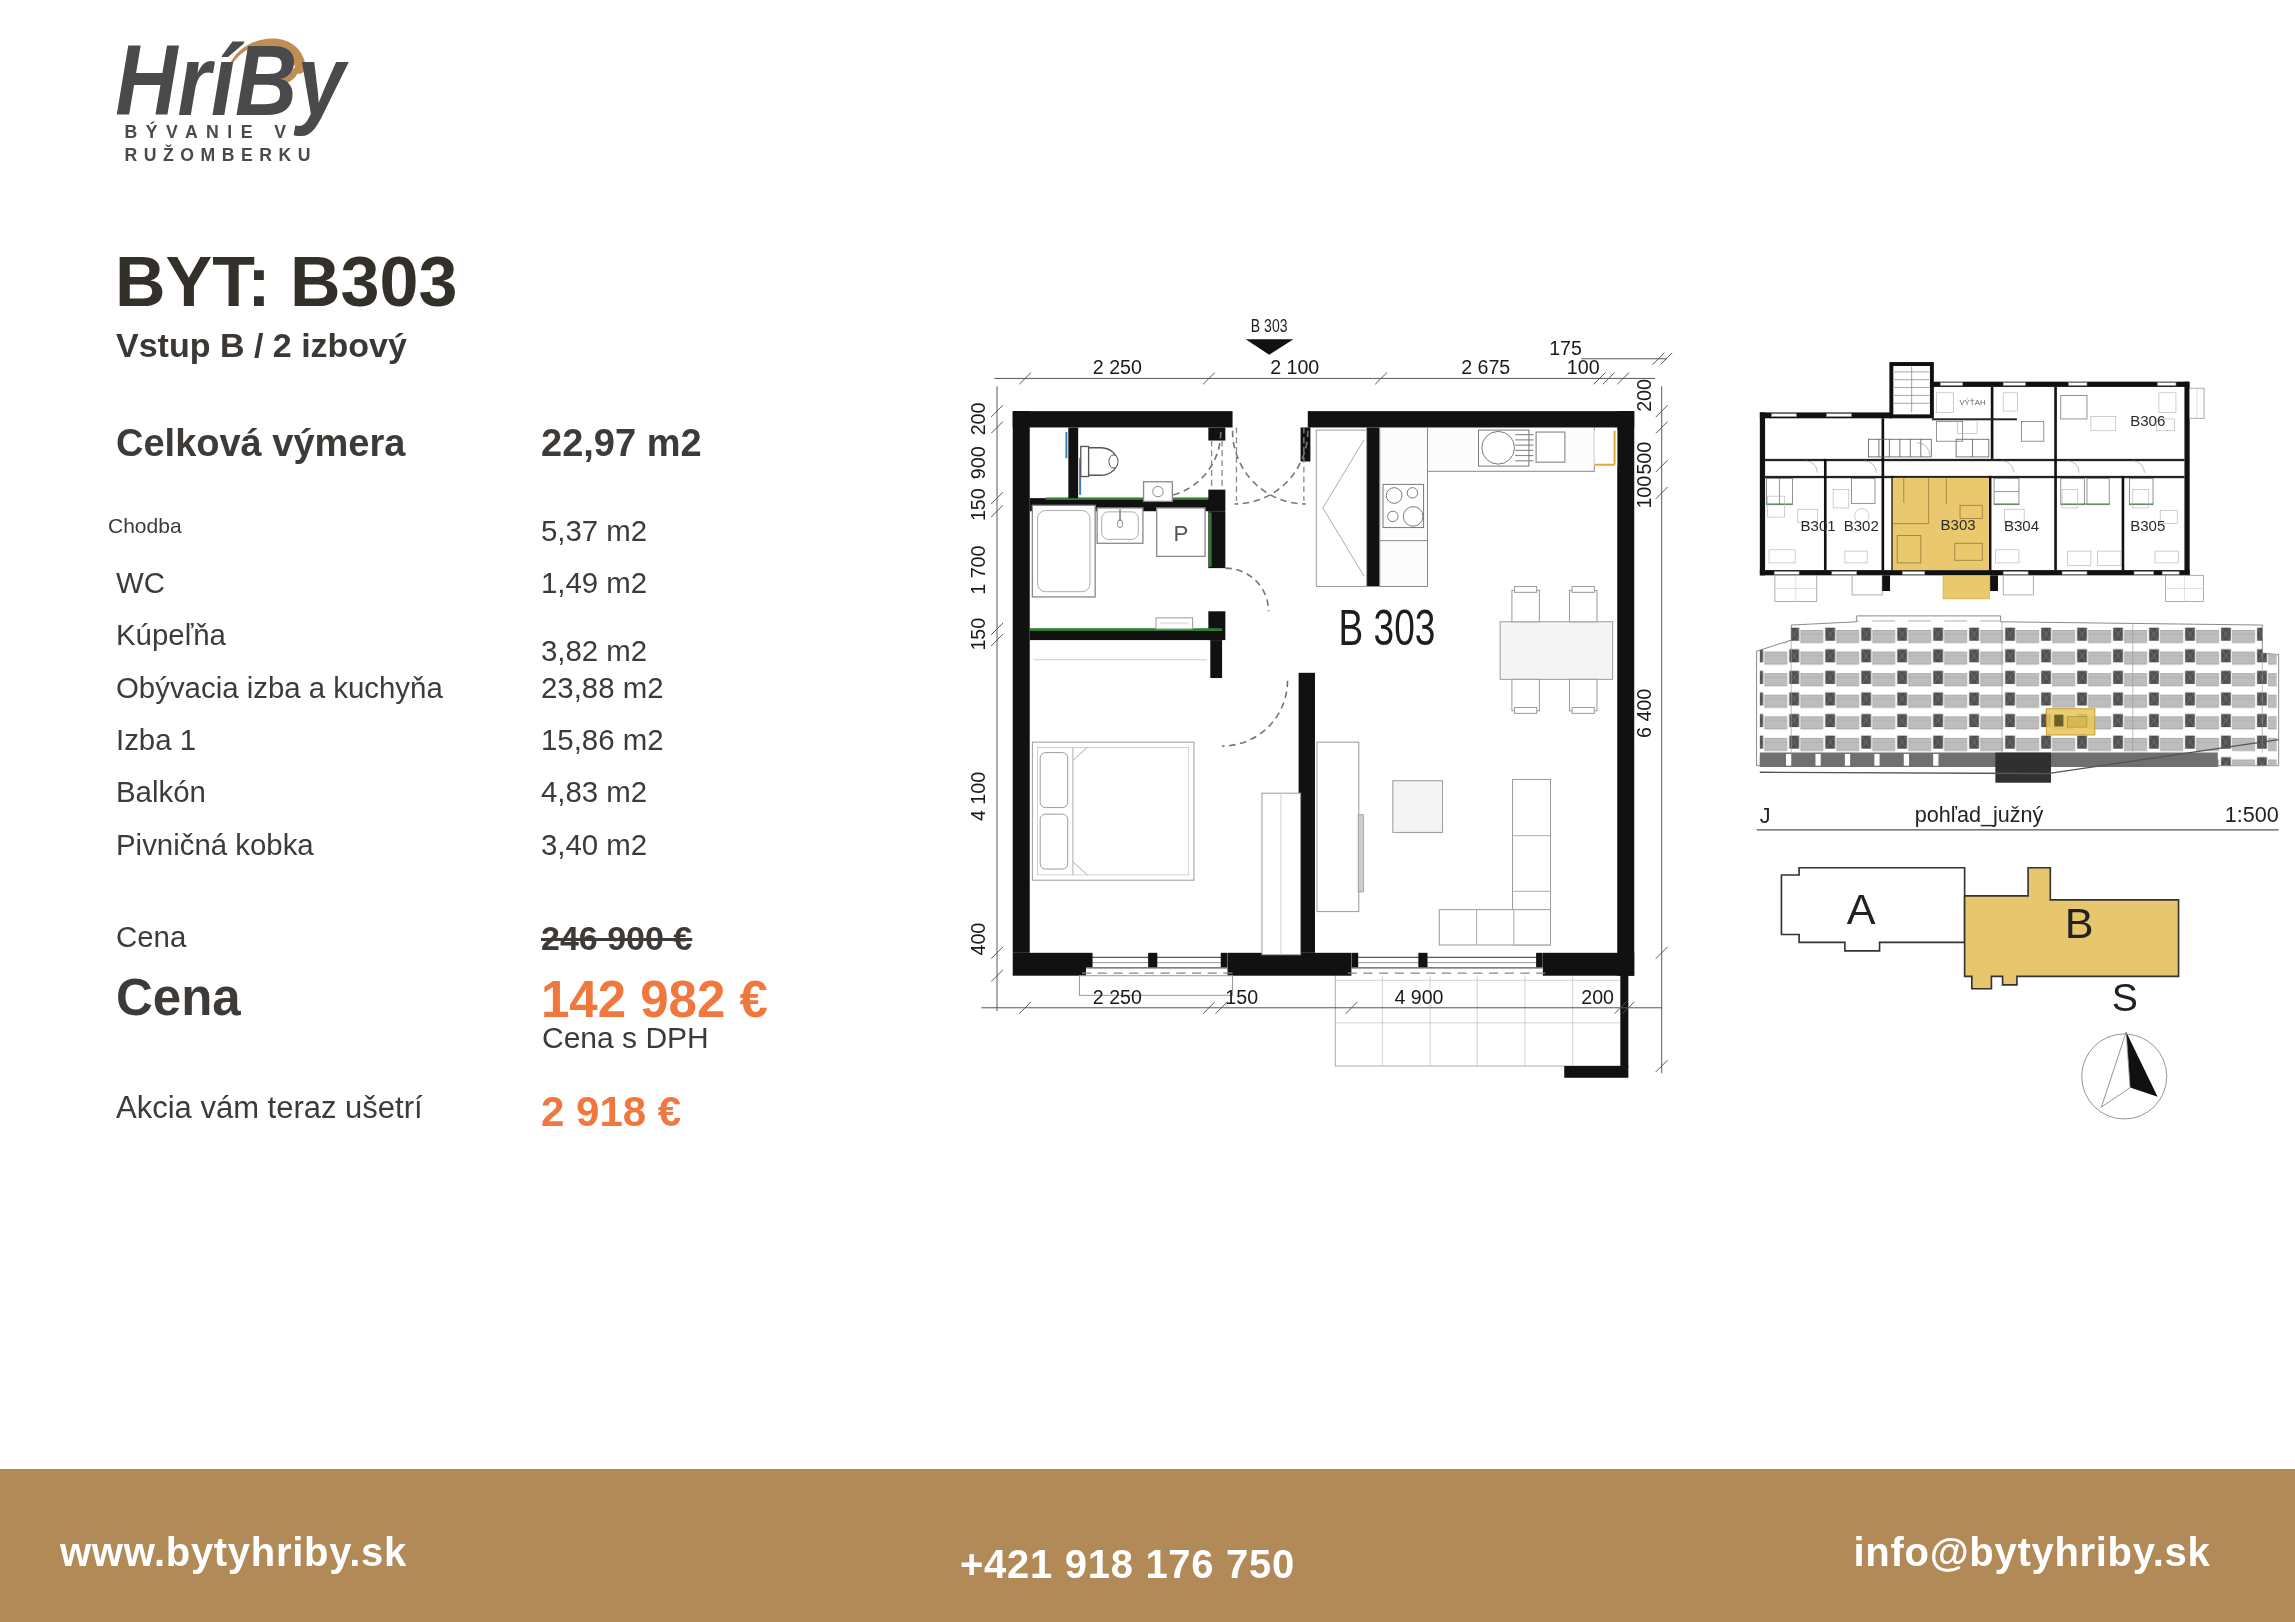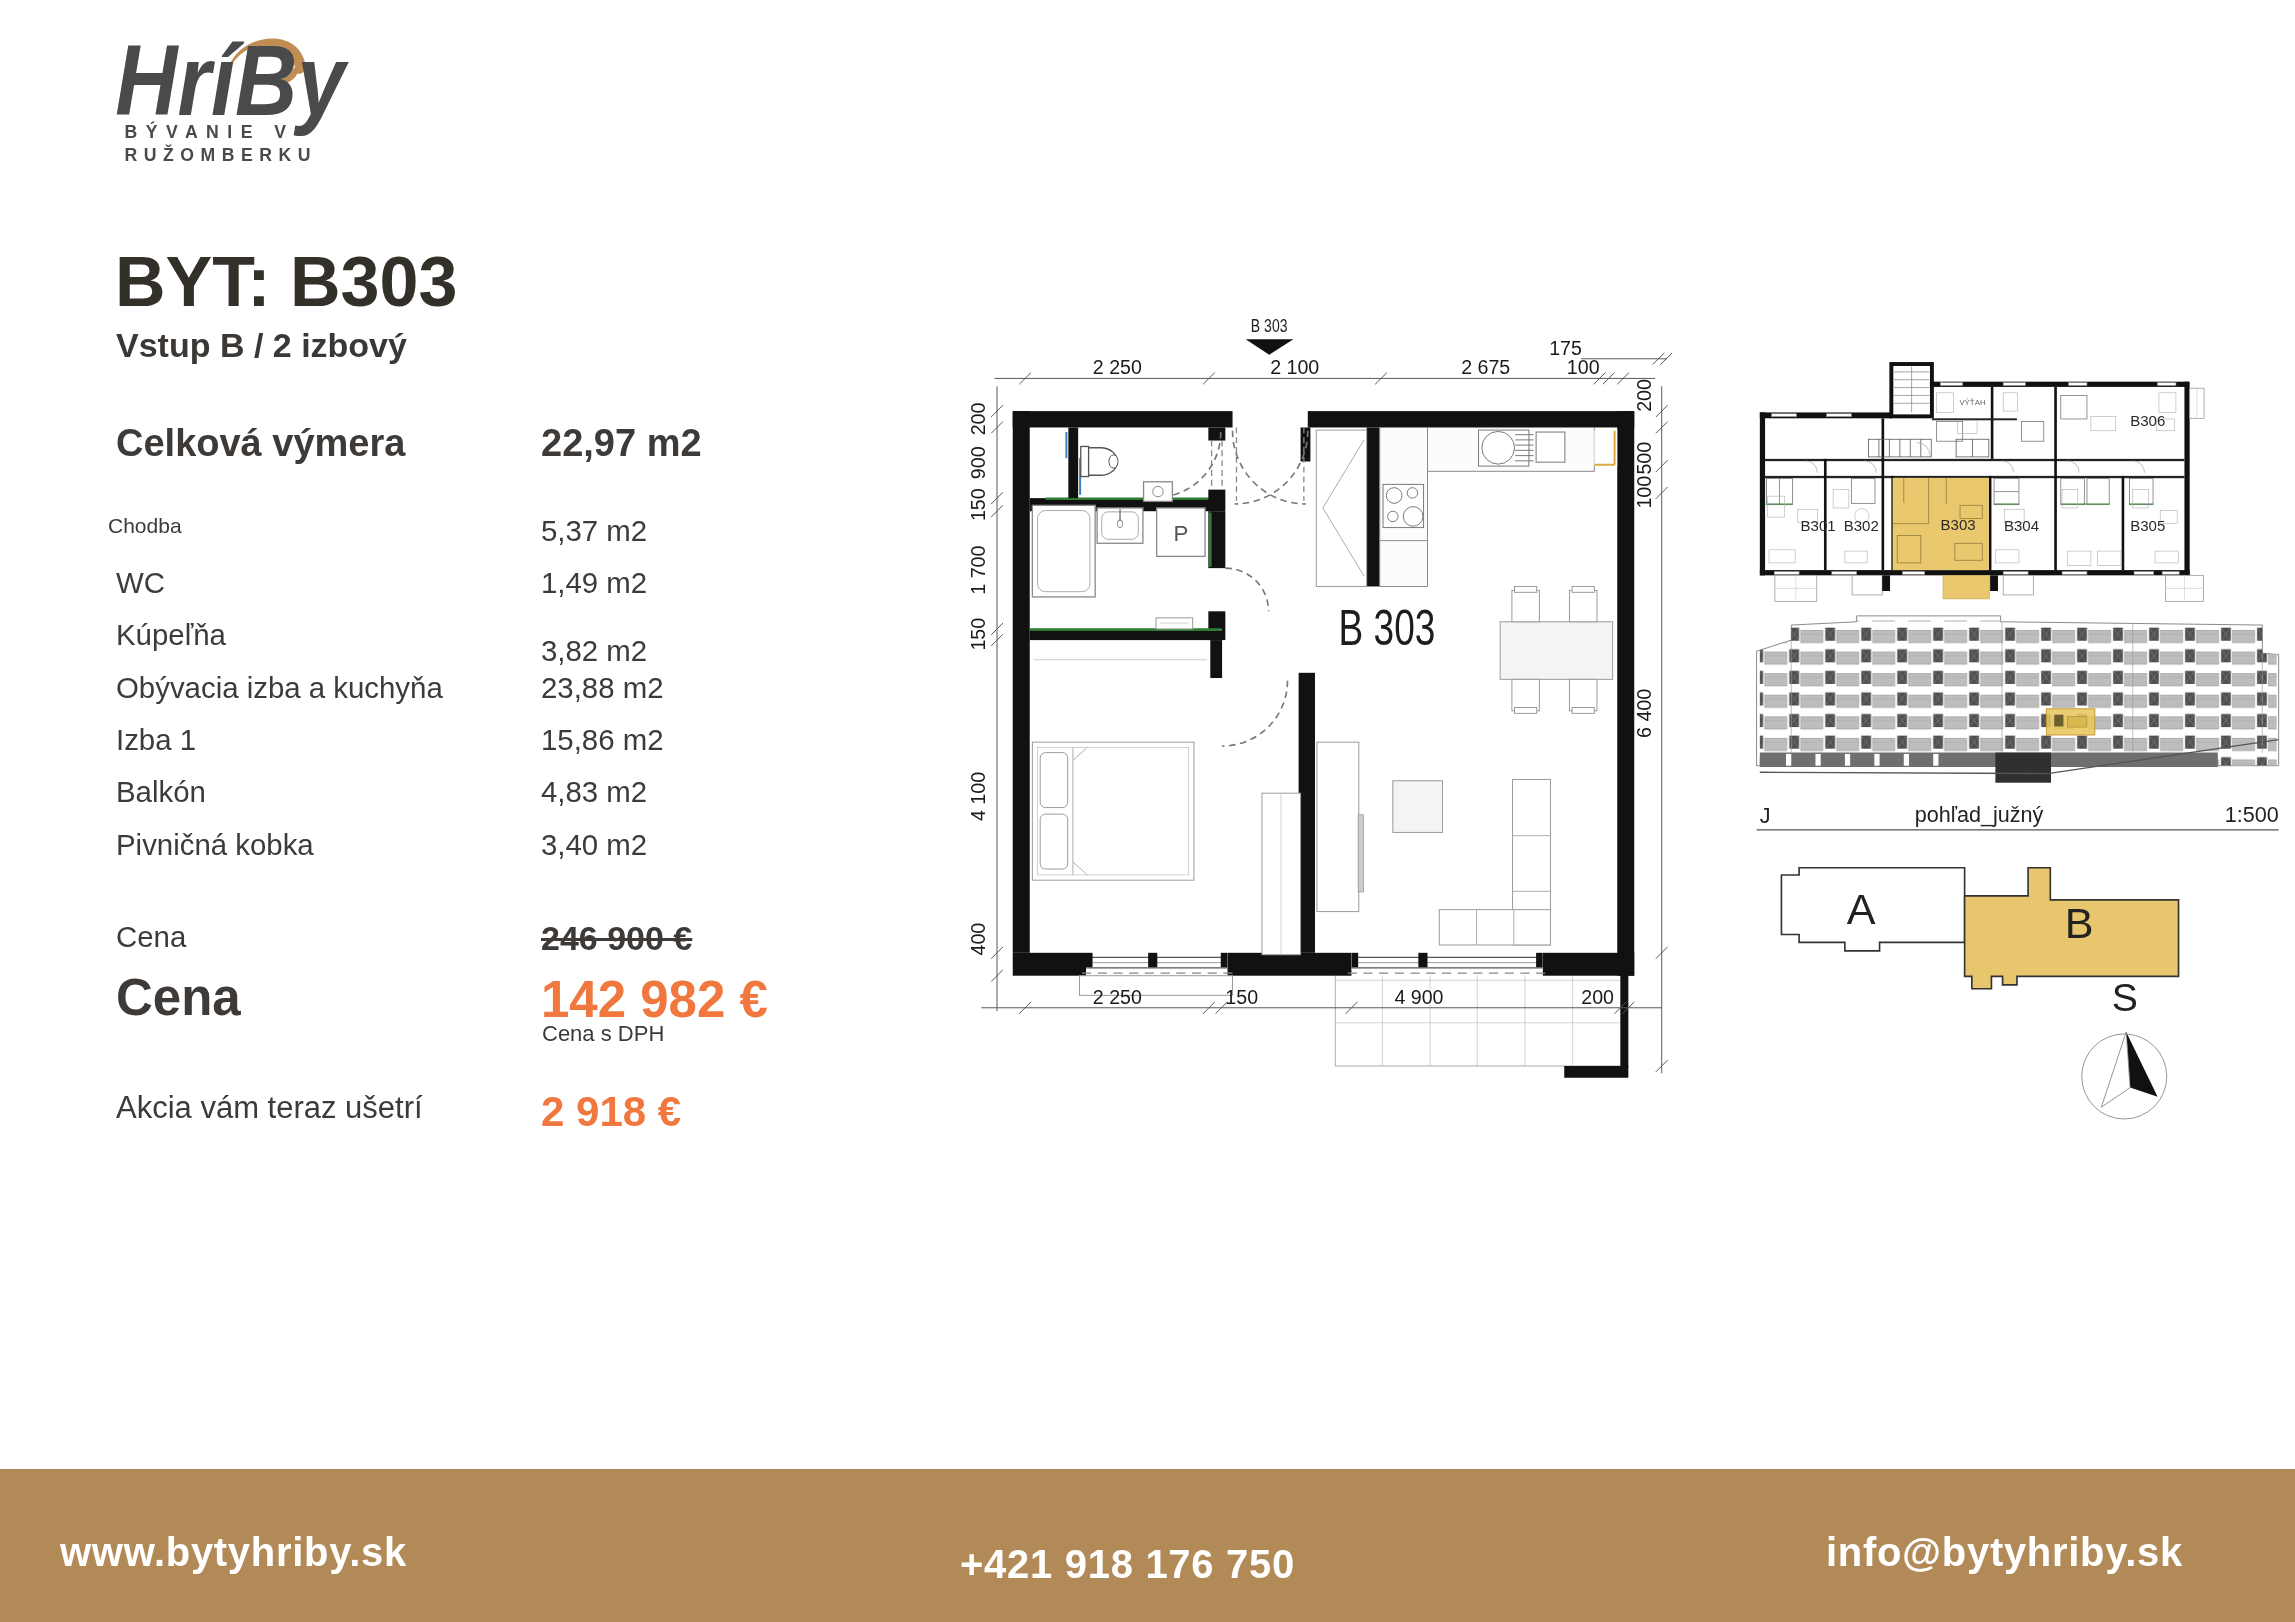--- a/index.html
+++ b/index.html
@@ -44,21 +44,21 @@
 <div class="abs dark" style="left:541px;top:775px;font-size:29.4px;">4,83 m2</div>
 <div class="abs dark" style="left:116px;top:828px;font-size:29.4px;text-align:right;">Pivničná kobka</div>
 <div class="abs dark" style="left:541px;top:828px;font-size:29.4px;">3,40 m2</div>
 
 <div class="abs dark" style="left:116px;top:920px;font-size:29.4px;">Cena</div>
 <div class="abs dark" style="left:541px;top:919px;font-size:34px;font-weight:bold;text-decoration:line-through;">246 900 €</div>
 
 <div class="abs dark" style="left:116px;top:968px;font-size:51px;font-weight:bold;">Cena</div>
 <div class="abs orange" style="left:541px;top:970px;font-size:51px;font-weight:bold;">142 982 €</div>
 
-<div class="abs dark" style="left:542px;top:1021px;font-size:22px;">Cena s DPH</div>
+<div class="abs dark" style="left:542px;top:1021px;font-size:30px;">Cena s DPH</div>
 
 <div class="abs dark" style="left:116px;top:1090px;font-size:31px;">Akcia vám teraz ušetrí</div>
 <div class="abs orange" style="left:541px;top:1088px;font-size:42px;font-weight:bold;">2 918 €</div>
 
 <svg class="abs" style="left:0;top:0;" width="2295" height="1623" viewBox="0 0 3508 2480" fill="none">
 
 <text x="1940" y="507" font-size="28" fill="#222" text-anchor="middle" textLength="56" lengthAdjust="spacingAndGlyphs">B 303</text>
 
 <polygon points="1904,518 1977,518 1940,542" fill="#111"></polygon>
 
@@ -567,14 +567,14 @@
 
 <polygon points="3250,1577 3212,1692 3256,1662" fill="#ffffff" stroke="#777" stroke-width="1.2"></polygon>
 </svg>
 
 <div class="abs" style="left:0;top:1469px;width:2295px;height:154px;background:#b28a58;"></div>
 
 <div class="abs" style="left:60px;top:1530px;font-size:40px;font-weight:bold;letter-spacing:0.7px;color:#ffffff;">www.bytyhriby.sk</div>
 
 <div class="abs" style="left:931px;top:1530px;width:393px;text-align:center;font-size:40px;font-weight:bold;letter-spacing:0.7px;color:#ffffff;margin-top:12px;">+421 918 176 750</div>
 
-<div class="abs" style="left:1826px;top:1530px;width:412px;text-align:left;font-size:40px;font-weight:bold;letter-spacing:0.7px;color:#ffffff;">info@bytyhriby.sk</div>
+<div class="abs" style="left:1826px;top:1530px;width:412px;text-align:center;font-size:40px;font-weight:bold;letter-spacing:0.7px;color:#ffffff;">info@bytyhriby.sk</div>
 
 
 </body></html>

